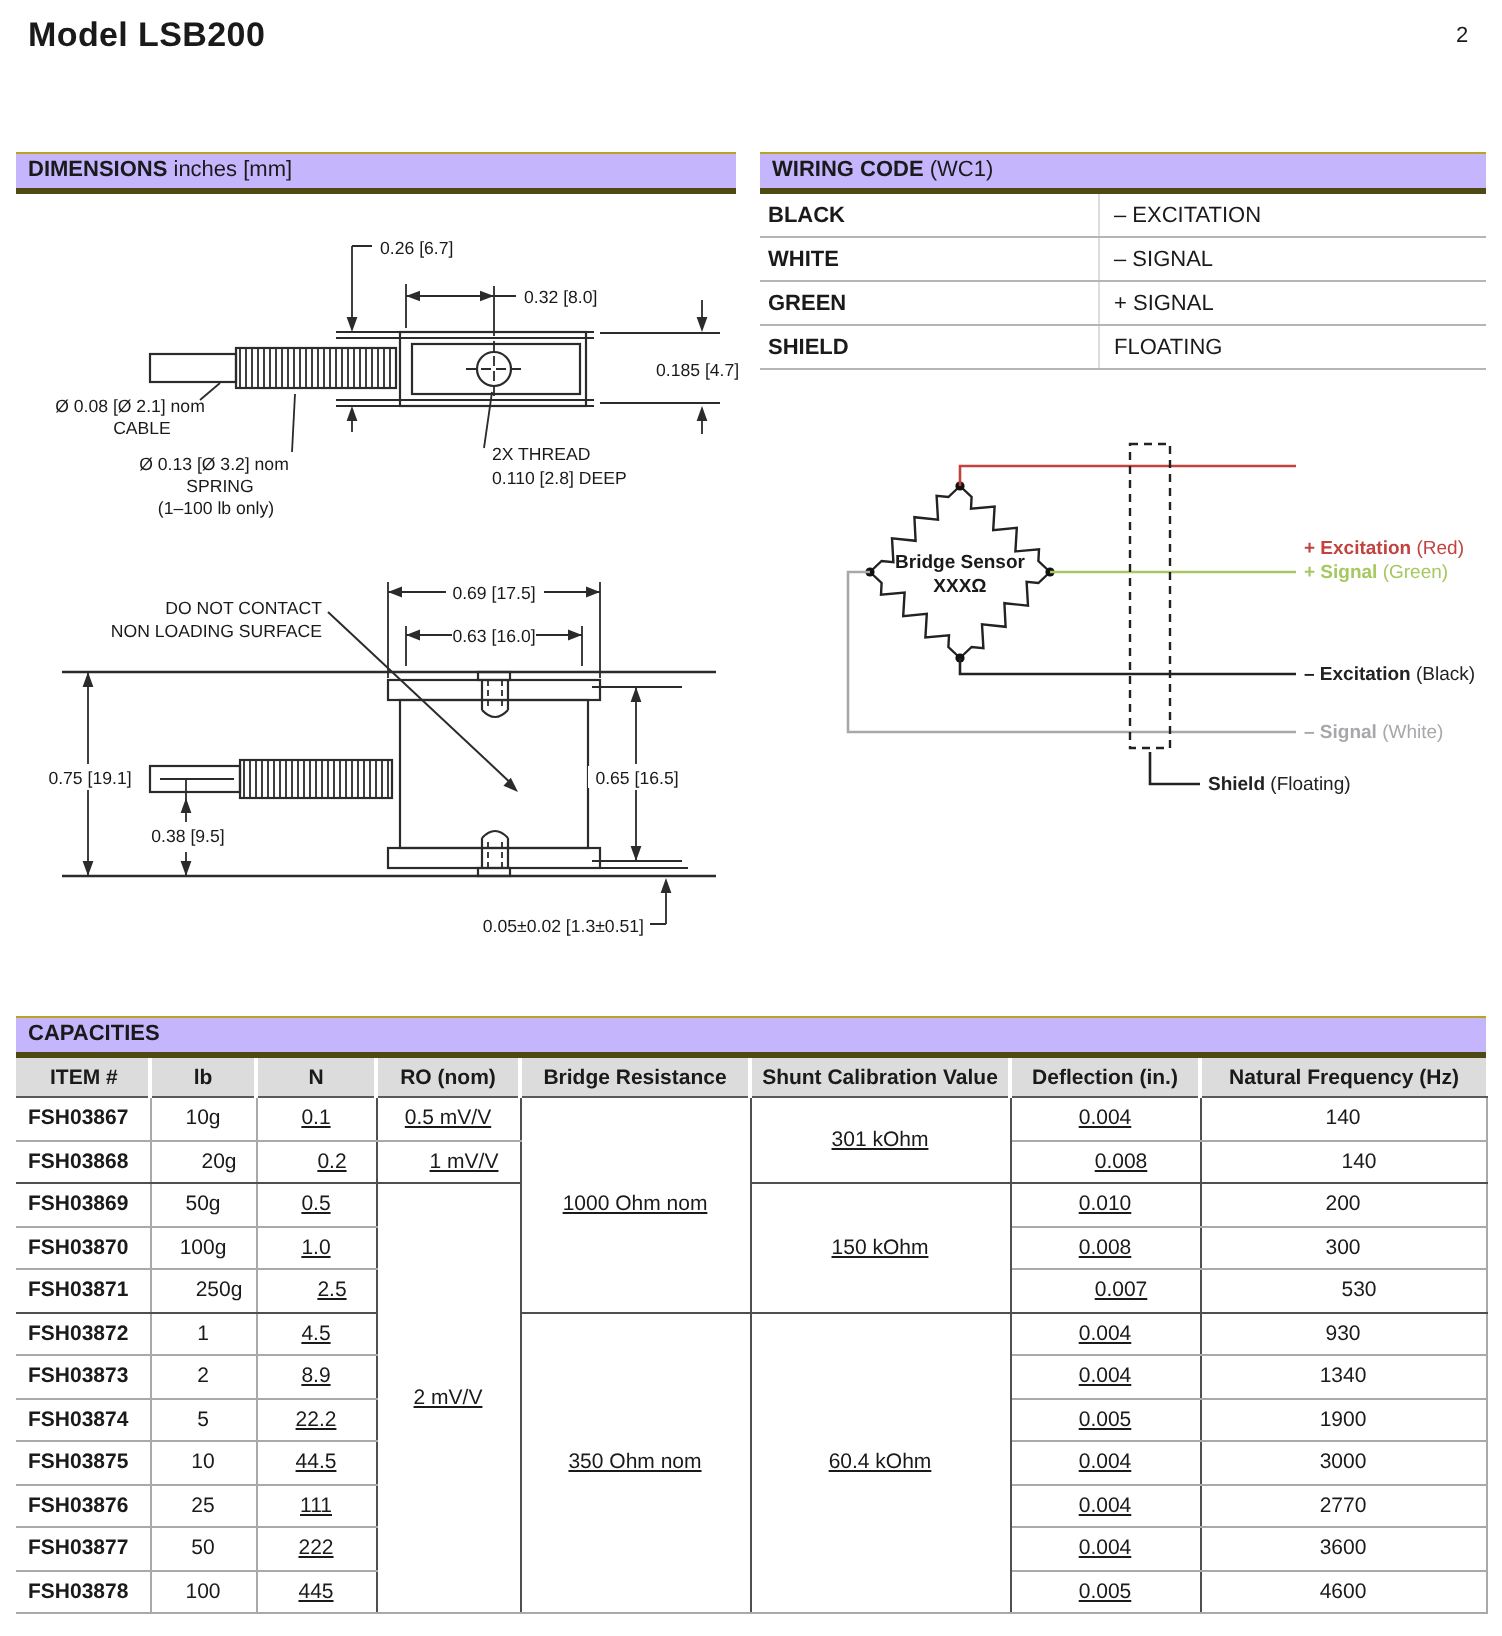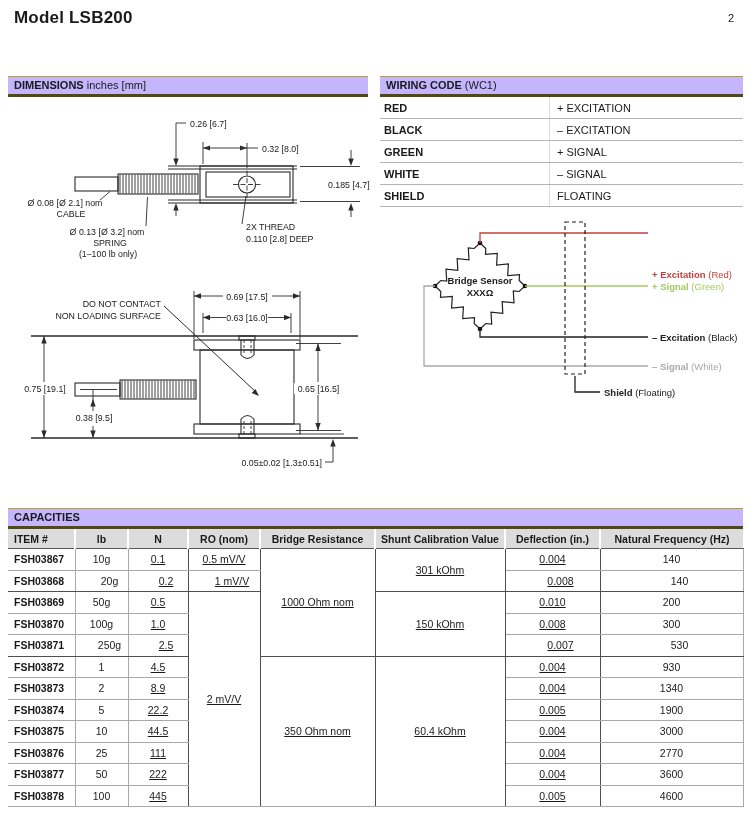--- a/index.html
+++ b/index.html
@@ -18,54 +18,50 @@
   .wrow .wc{width:165px;font-weight:bold;padding-left:4px;}
   .wrow .wf{flex:1;border-left:1px solid #ddd;padding-left:7px;align-self:stretch;display:flex;align-items:center;}
   
   .wire-label{position:absolute;font-size:9.5px;white-space:nowrap;}
   .wire-label b{font-weight:bold;}
   
   .cap-wrap{left:8px;top:508px;width:735px;}
   table.cap{border-collapse:collapse;width:735px;table-layout:fixed;font-size:10.5px;margin-top:0;}
   table.cap td,table.cap th{padding:0;height:20.5px;text-align:center;vertical-align:middle;font-weight:normal;}
   table.cap thead th{background:#dcdcdc;font-weight:bold;border-left:2px solid #fff;border-bottom:1.5px solid #5a5a5a;height:19px;}
-  table.cap thead th:first-child{border-left:none;text-align:left;padding-left:6px;}
+  table.cap thead th:first-child{border-left:none;text-align:left;padding-left:17px;}
   table.cap td{border-right:1px solid #a9a9a9;border-bottom:1px solid #a9a9a9;}
   table.cap td.c-item{font-weight:bold;text-align:left;padding-left:6px;}
   table.cap td.hv{border-right:1.5px solid #4f4f4f;text-decoration:underline;}
   tr.grp td{border-bottom:1.5px solid #4f4f4f;padding-left:16px;}
   td.grp-b{border-bottom:1.5px solid #4f4f4f !important;}
   svg text{font-family:"Liberation Sans",sans-serif;fill:#1a1a1a;}
 </style>
 </head>
 <body>
 
 <div class="abs page-title">Model LSB200</div>
 <div class="abs page-num">2</div>
 
 <div class="abs bar" style="left:8px;top:76px;width:354px;"><b>DIMENSIONS</b><span> inches [mm]</span></div>
 
 <div class="abs bar" style="left:380px;top:76px;width:357px;"><b>WIRING CODE</b><span> (WC1)</span></div>
 
 <div class="abs wiring-table">
   <div class="wrow">
-      <div class="wc">RED</div>
-      <div class="wf">+ EXCITATION</div>
-    </div>
-  <div class="wrow">
       <div class="wc">BLACK</div>
       <div class="wf">– EXCITATION</div>
     </div>
   <div class="wrow">
+      <div class="wc">WHITE</div>
+      <div class="wf">– SIGNAL</div>
+    </div>
+  <div class="wrow">
       <div class="wc">GREEN</div>
       <div class="wf">+ SIGNAL</div>
-    </div>
-  <div class="wrow">
-      <div class="wc">WHITE</div>
-      <div class="wf">– SIGNAL</div>
     </div>
   <div class="wrow">
       <div class="wc">SHIELD</div>
       <div class="wf">FLOATING</div>
     </div>
 </div>
 
 <svg class="abs" style="left:8px;top:96px;" width="370" height="394" viewBox="8 96 370 394">
   <g stroke="#2b2b2b" stroke-width="1.1" fill="none">
 

